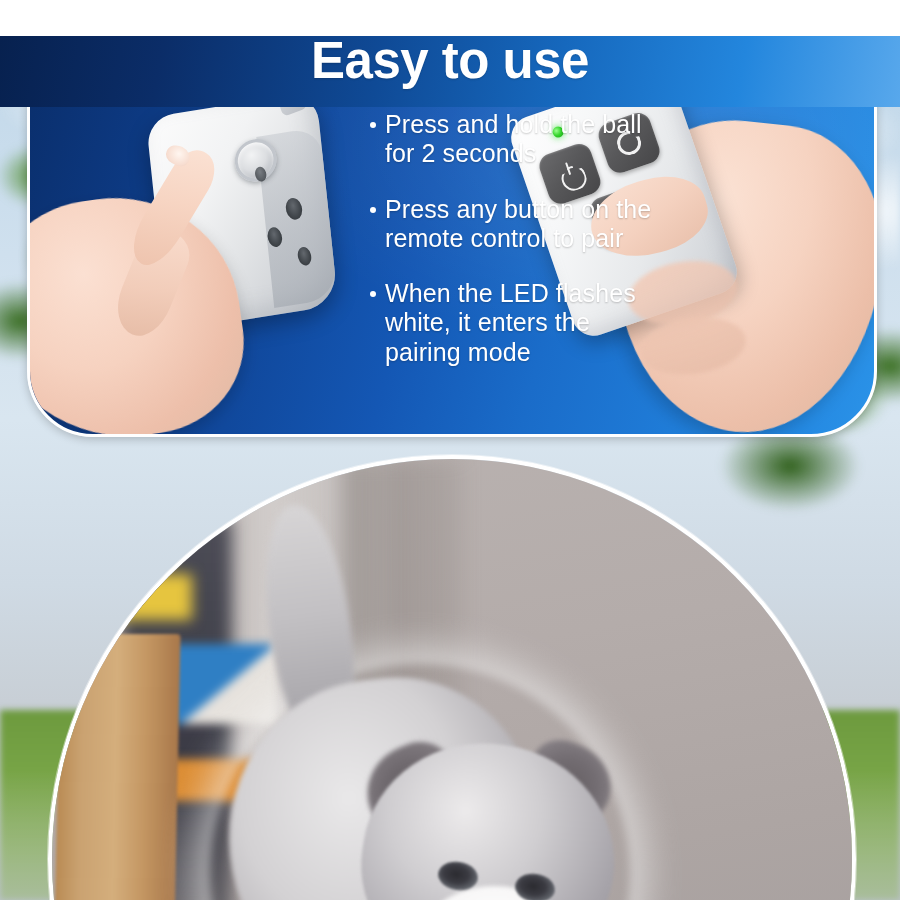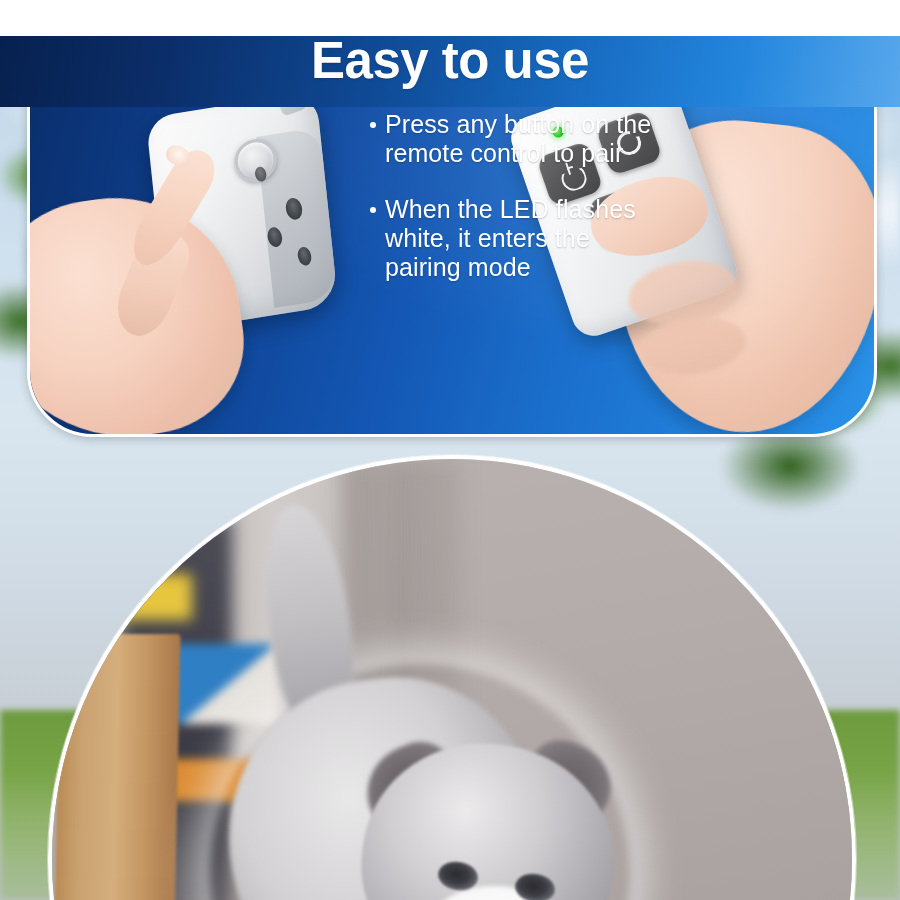--- a/index.html
+++ b/index.html
@@ -473,20 +473,24 @@
         <div class="rbtn mbtn">M</div>
       </div>
       <div class="thumb"></div>
       <div class="knuckle-a"></div>
       <div class="knuckle-b"></div>
     </div>
 
     <div class="bullets">
       <div class="bullet">
         <span class="bullet-dot"></span>
+        <span class="bullet-text">Press and hold the ball for 2 seconds</span>
+      </div>
+      <div class="bullet">
+        <span class="bullet-dot"></span>
         <span class="bullet-text">Press any button on the remote control to pair</span>
       </div>
       <div class="bullet">
         <span class="bullet-dot"></span>
         <span class="bullet-text">When the LED flashes white, it enters the pairing mode</span>
       </div>
     </div>
   </div>
 
   <div class="header">

